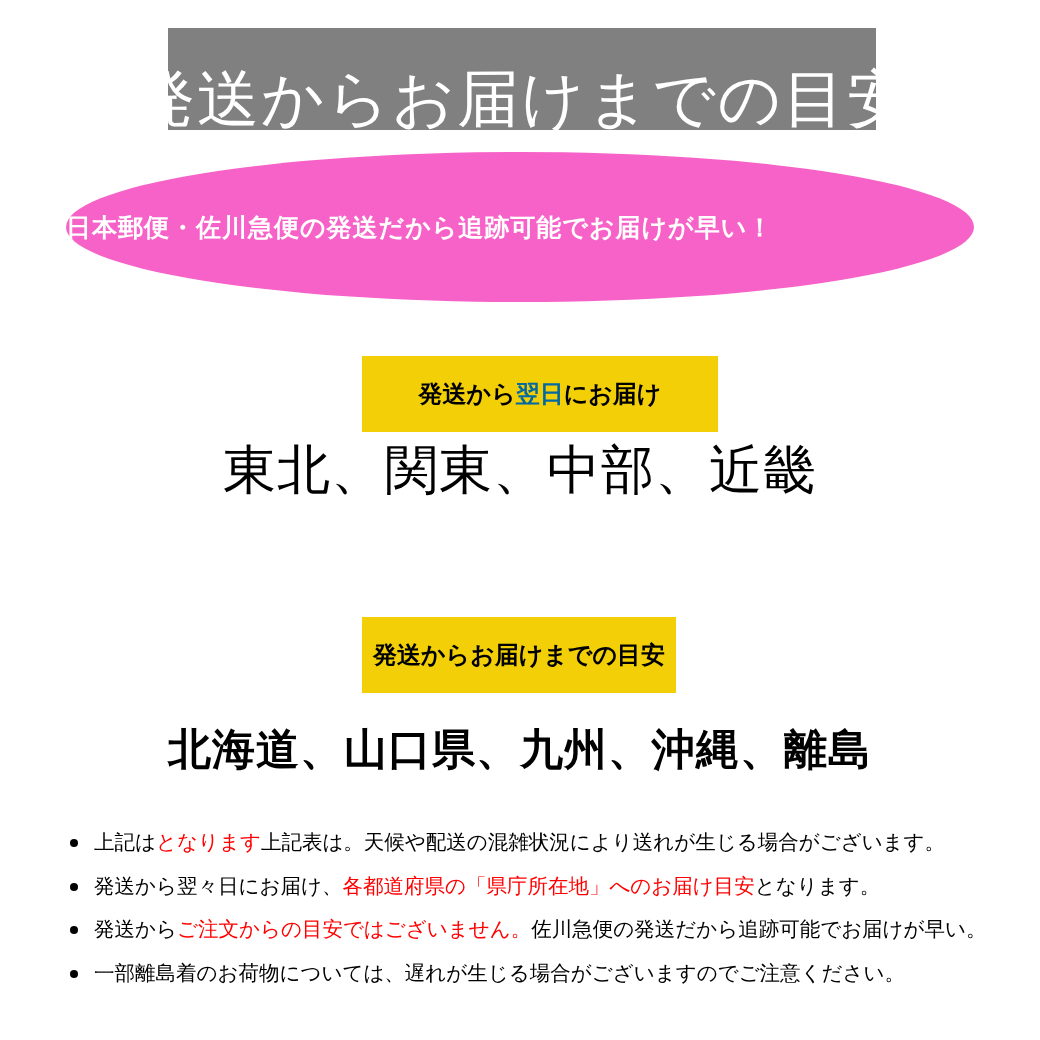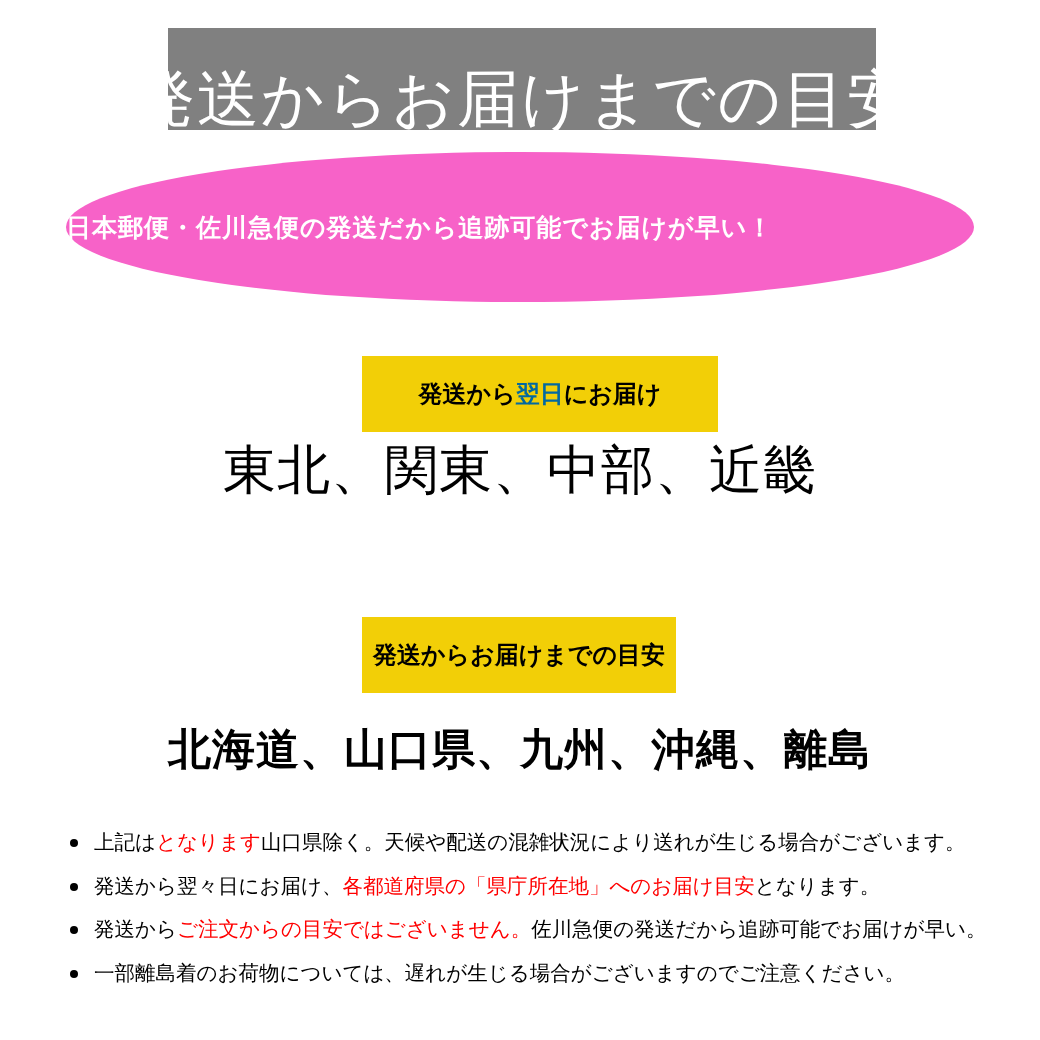--- a/index.html
+++ b/index.html
@@ -167,21 +167,21 @@
   <div class="yellow-box box2">
     <span>発送からお届けまでの目安</span>
   </div>
 
   <div class="regions group2">
     <span class="line">北海道、山口県、九州、沖縄、離島</span>
   </div>
 
   <ul class="notes">
     <li>
-      <span>上記は</span><span class="note-red">となります</span><span>山口県除く。天候や配送の混雑状況により送れが生じる場合がございます。</span>
+      <span>上記は</span><span class="note-red">となります</span><span>上記表は。天候や配送の混雑状況により送れが生じる場合がございます。</span>
     </li>
     <li>
       <span>発送から翌々日にお届け、</span><span class="note-red">各都道府県の「県庁所在地」へのお届け目安</span><span>となります。</span>
     </li>
     <li>
       <span>発送から</span><span class="note-red">ご注文からの目安ではございません。</span><span>佐川急便の発送だから追跡可能でお届けが早い。</span>
     </li>
     <li>
       <span>一部離島着のお荷物については、遅れが生じる場合がございますのでご注意ください。</span>
     </li>

